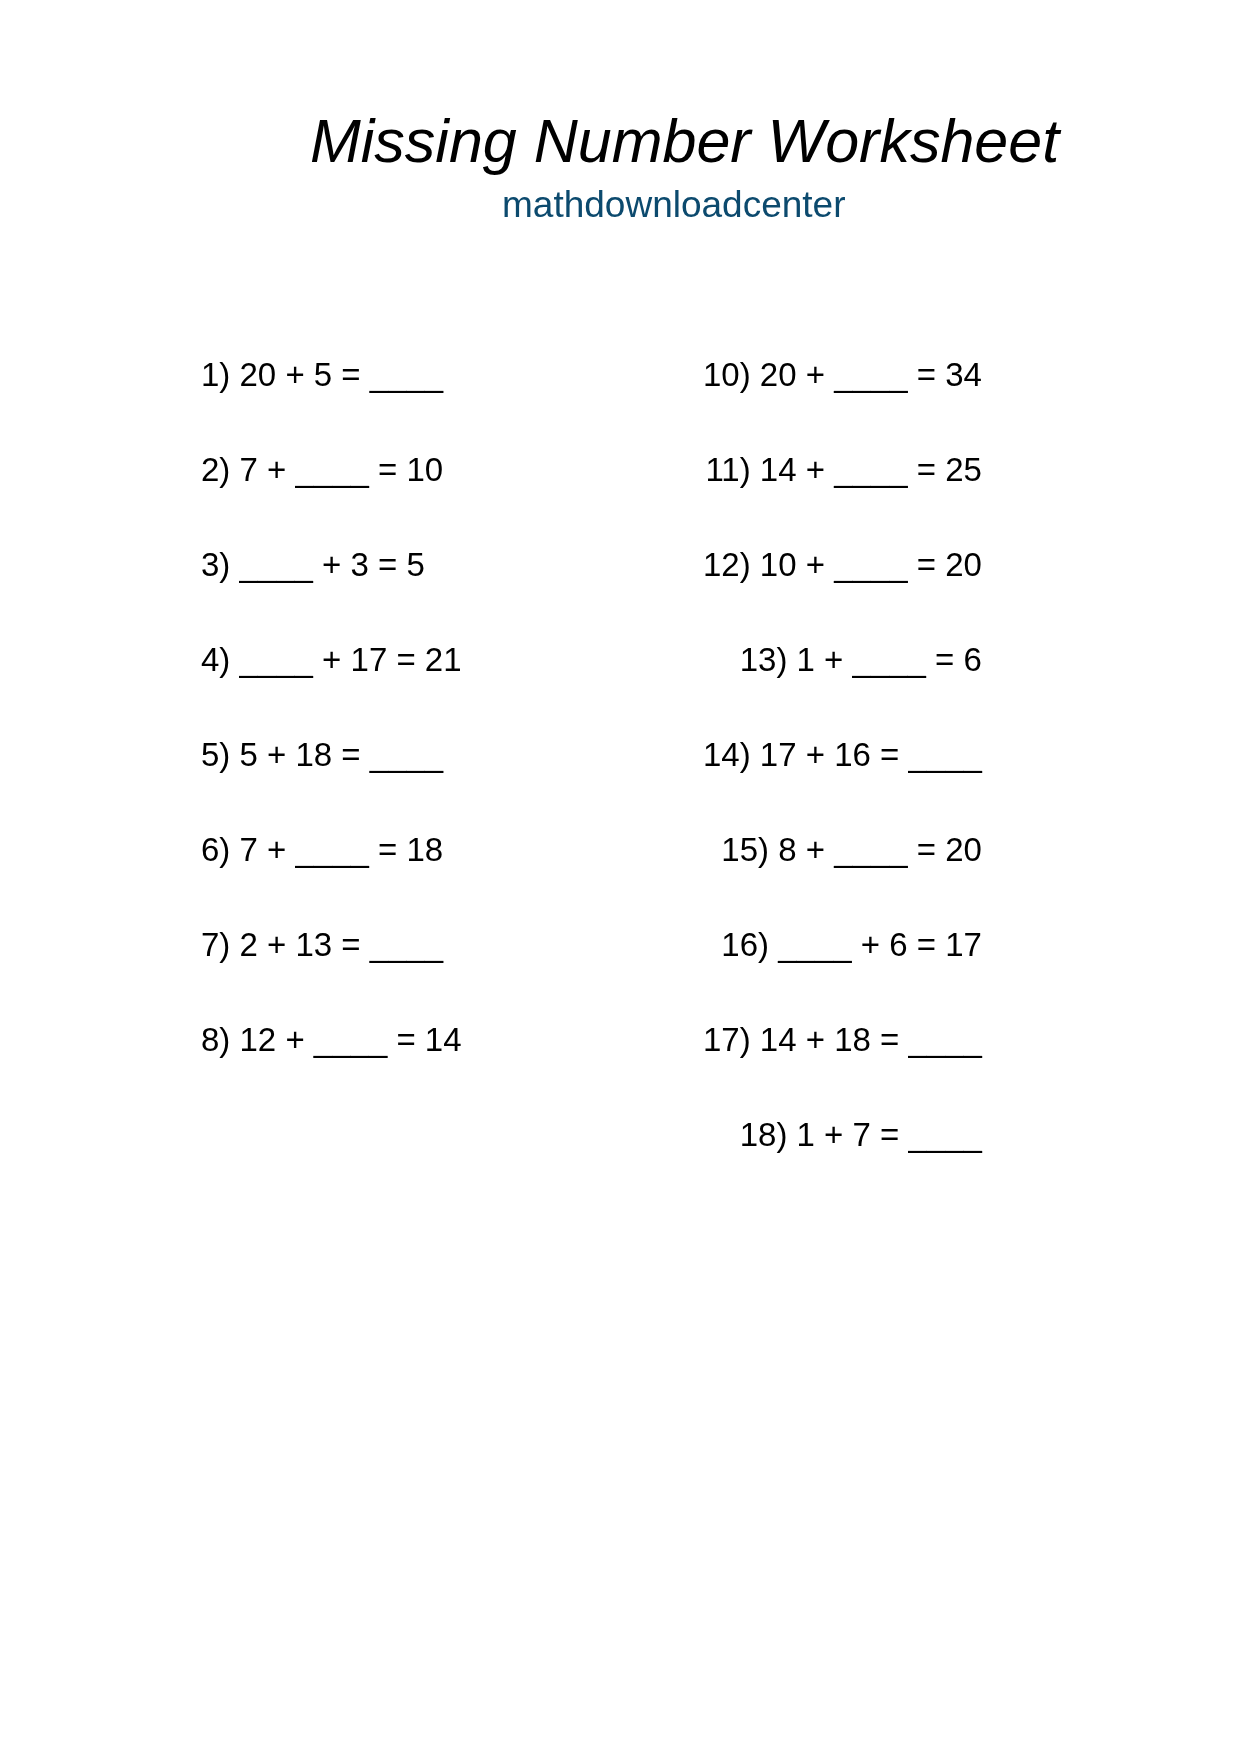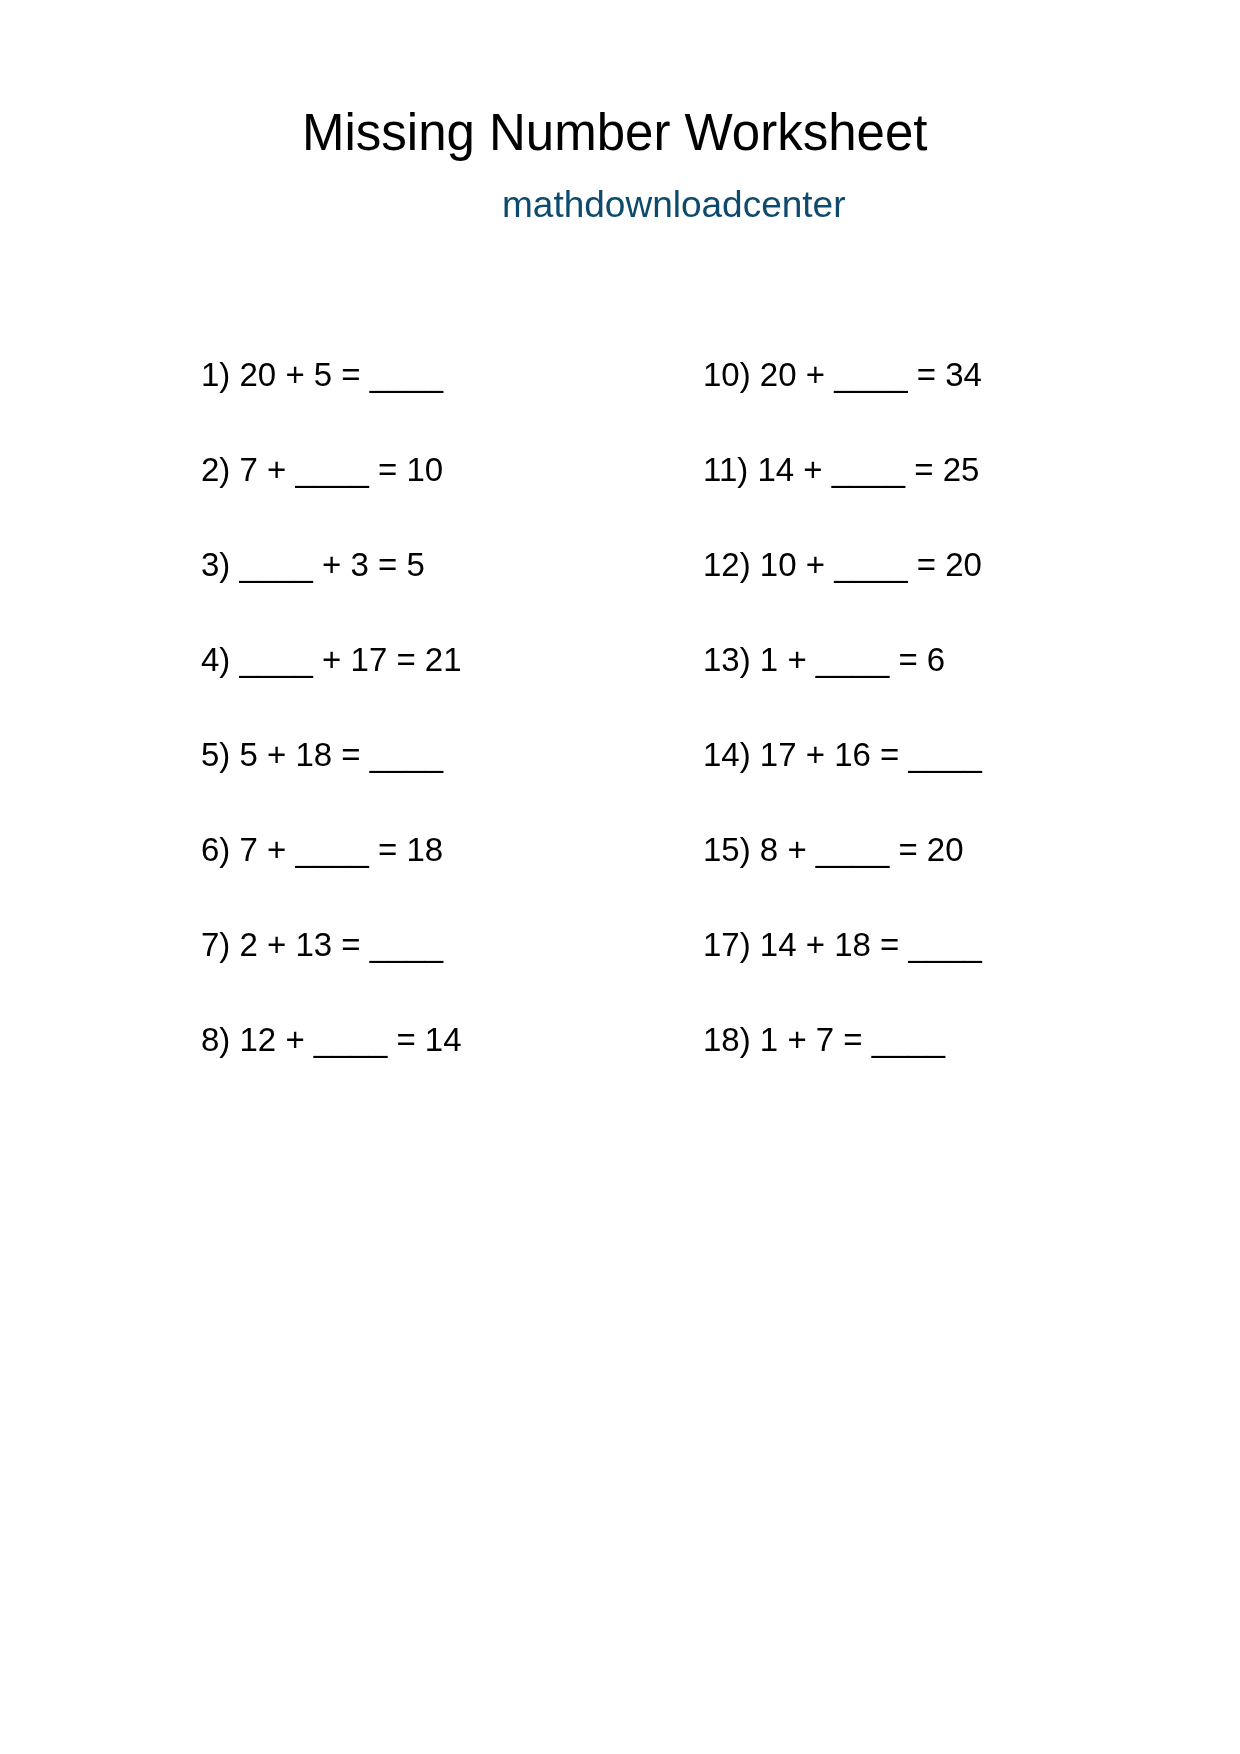--- a/index.html
+++ b/index.html
@@ -7,39 +7,39 @@
     width: 1240px; height: 1754px;
     background: #ffffff;
     position: relative;
     overflow: hidden;
     font-family: "Liberation Sans", sans-serif;
     color: #000000;
   }
   .title {
     position: absolute;
     left: 302px; top: 97px;
-    font-size: 51px;
+    font-size: 61px;
     line-height: 72px;
     white-space: nowrap;
-    margin: 0; font-weight: normal;
+    margin: 8px; font-weight: normal; font-style: italic;
   }
   .subtitle {
     position: absolute;
     left: 502px; top: 183px;
     font-size: 37px;
     line-height: 44px;
     color: #0c4a6e;
     white-space: nowrap;
   }
   .col {
     position: absolute;
     top: 350px;
   }
   .col.left { left: 201px; }
-  .col.right { left: 703px; }
+  .col.right { left: 703px; text-align: right; }
   .problem {
     font-size: 33px;
     line-height: 50px;
     height: 95px;
     white-space: pre;
   }
 </style>
 </head>
 <body>
 
@@ -57,15 +57,16 @@
   <div class="problem">8) 12 + ____ = 14</div>
 </div>
 
 <div class="col right">
   <div class="problem">10) 20 + ____ = 34</div>
   <div class="problem">11) 14 + ____ = 25</div>
   <div class="problem">12) 10 + ____ = 20</div>
   <div class="problem">13) 1 + ____ = 6</div>
   <div class="problem">14) 17 + 16 = ____</div>
   <div class="problem">15) 8 + ____ = 20</div>
+  <div class="problem">16) ____ + 6 = 17</div>
   <div class="problem">17) 14 + 18 = ____</div>
   <div class="problem">18) 1 + 7 = ____</div>
 </div>
 
 </body></html>

